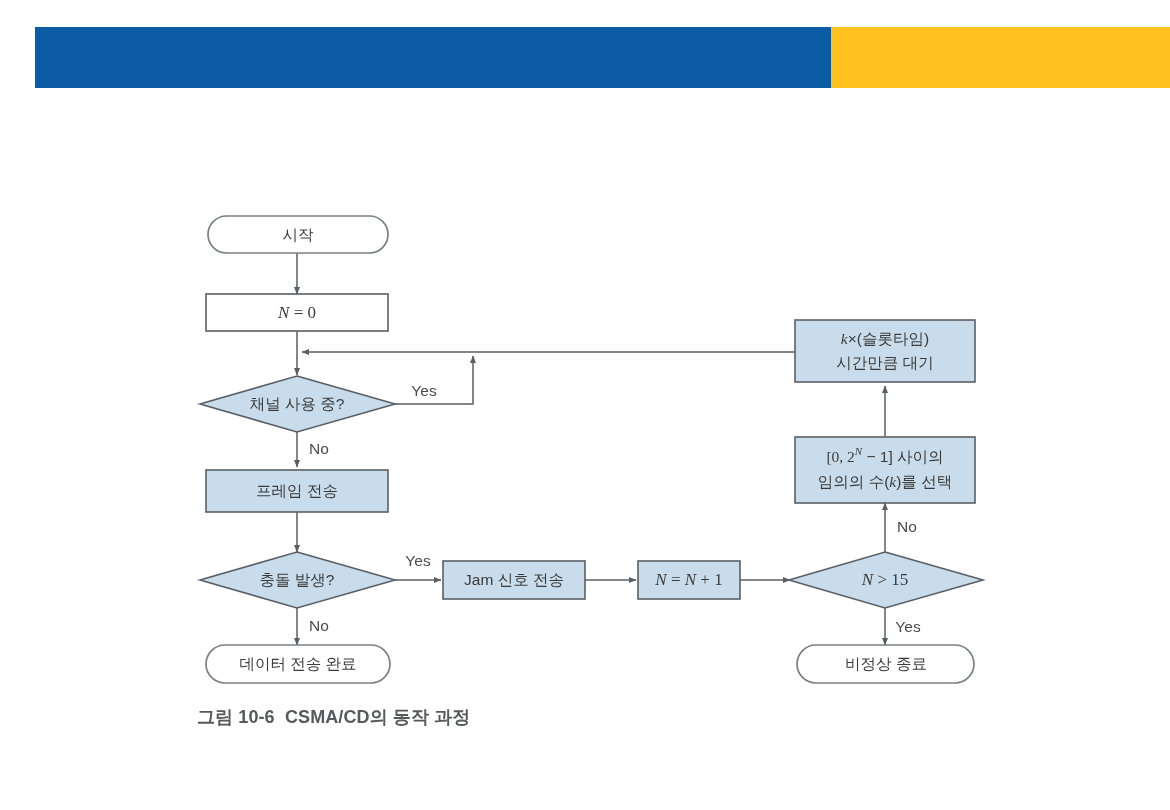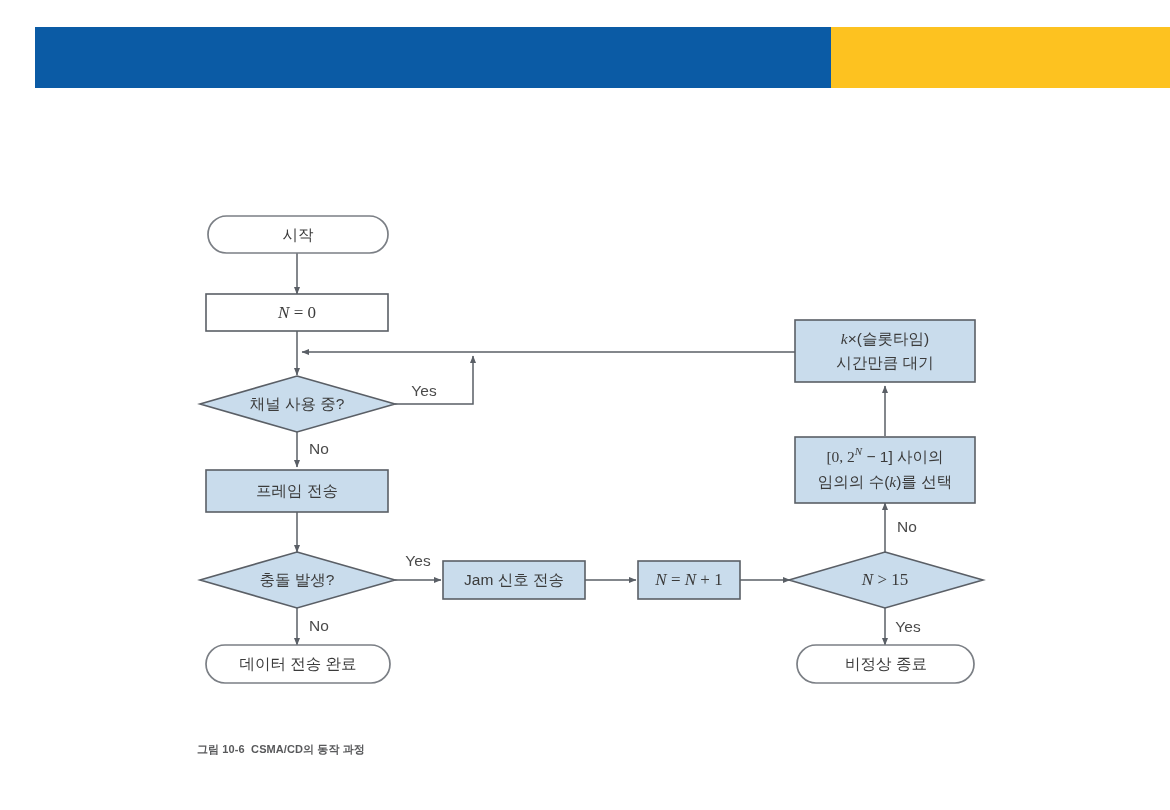--- a/index.html
+++ b/index.html
@@ -47,22 +47,22 @@
   #flow-svg {
     position: absolute;
     left: 0;
     top: 0;
   }
 
   
   #figure-caption {
     position: absolute;
     left: 197px;
-    top: 742px;
-    font-size: 11px;
+    top: 705px;
+    font-size: 18px;
     font-weight: bold;
     color: #58595b;
     letter-spacing: 0.1px;
     white-space: pre;
   }
 
   
   .node-text {
     font-family: "Liberation Sans", "DejaVu Sans", sans-serif;
     font-size: 15.5px;

